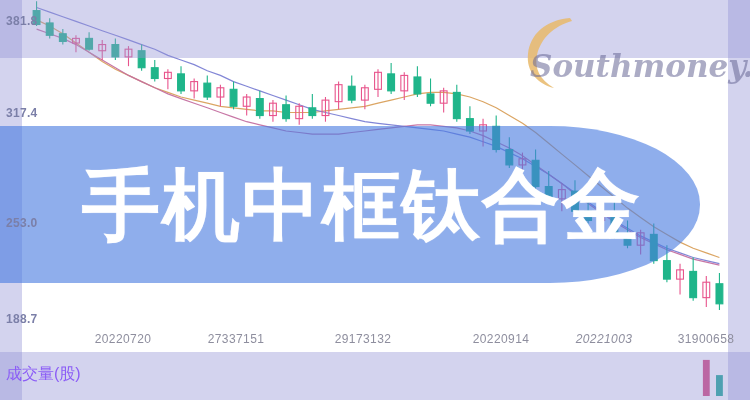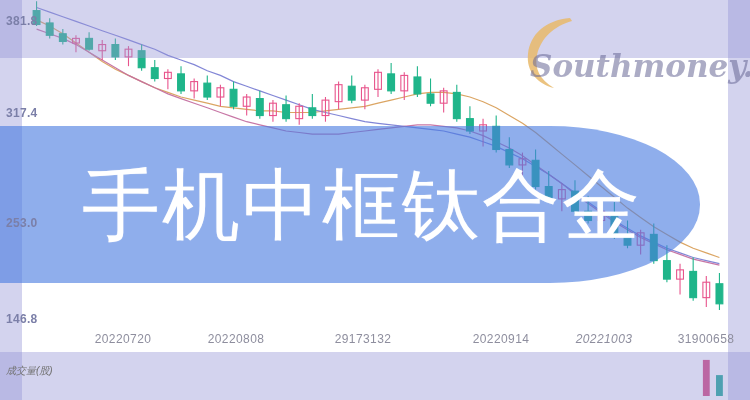--- a/index.html
+++ b/index.html
@@ -38,24 +38,23 @@
     top:332px;
     font-size:12px;
     color:#8e8e9e;
     letter-spacing:0.4px;
     white-space:nowrap;
     transform:translateX(-50%);
   }
   #volume-title {
     position:absolute;
     left:6px; top:364px;
-    font-size:10px;
-    color:#737373;
-    white-space:nowrap;
-    font-style:italic;
+    font-size:16px;
+    color:#8b5cf6;
+    white-space:nowrap;
   }
 
   
   .band { position:absolute; pointer-events:none; }
   #band-top {
     left:0; top:0; width:750px; height:58px;
     background:rgba(150,150,215,0.42);
   }
   #band-bottom {
     left:0; top:352px; width:750px; height:48px;
@@ -82,21 +81,21 @@
   }
   #banner-text {
     position:absolute;
     left:0; top:126px;
     width:700px; height:157px;
     display:flex;
     align-items:center;
     justify-content:center;
     font-family:"DejaVu Sans", sans-serif;
     font-size:78px;
-    font-weight:normal;
+    font-weight:bold;
     color:#ffffff;
     letter-spacing:2px;
     white-space:nowrap;
     line-height:1;
     padding-left:24px;
     text-shadow:0 0 1px rgba(255,255,255,0.6);
   }
 
   
   #watermark {
@@ -259,26 +258,26 @@
   <div class="band" id="band-left"></div>
   <div class="band" id="band-right"></div>
 
   <div id="banner"></div>
   <div id="banner-text">手机中框钛合金</div>
 
   <div id="y-labels">
       <div class="ylabel" style="top: 14px;">381.8</div>
       <div class="ylabel" style="top: 106px;">317.4</div>
       <div class="ylabel" style="top: 216px;">253.0</div>
-      <div class="ylabel" style="top: 312px;">146.8</div>
+      <div class="ylabel" style="top: 312px;">188.7</div>
     </div>
 
   <div id="x-labels">
       <div class="xlabel" style="left: 123px;">20220720</div>
-      <div class="xlabel" style="left: 236px;">20220808</div>
+      <div class="xlabel" style="left: 236px;">27337151</div>
       <div class="xlabel" style="left: 363px;">29173132</div>
       <div class="xlabel" style="left: 478px; margin-left: 23px;">20220914</div>
       <div class="xlabel" style="left: 604px; font-style: italic;">20221003</div>
       <div class="xlabel" style="left: 706px;">31900658</div>
     </div>
 
   <div id="volume-title">成交量(股)</div>
 
   <div id="watermark">
     <svg id="wm-swoosh" viewBox="0 0 56 76">

